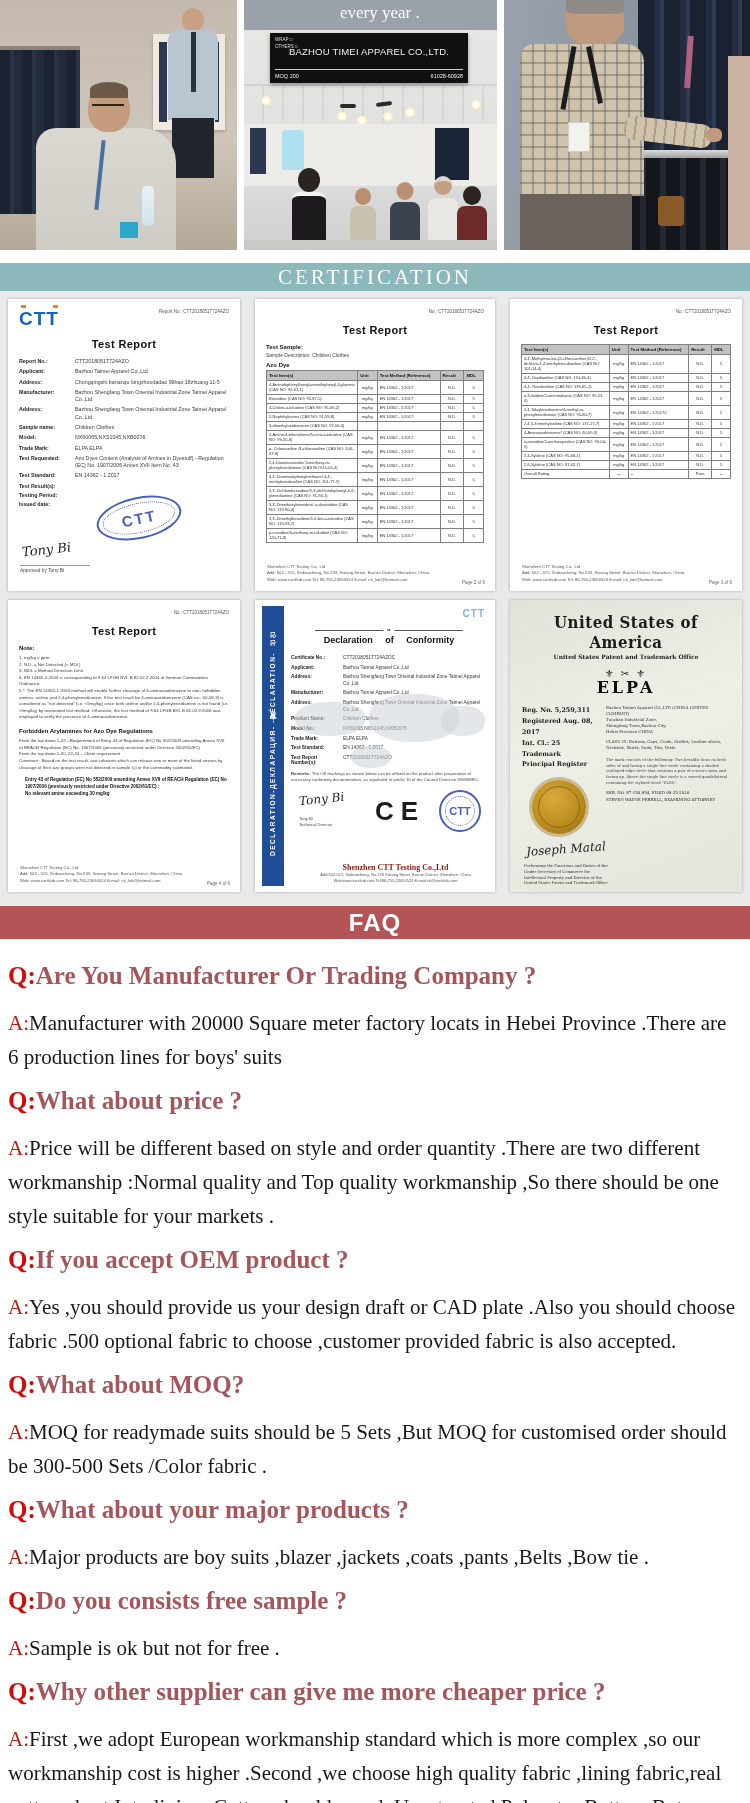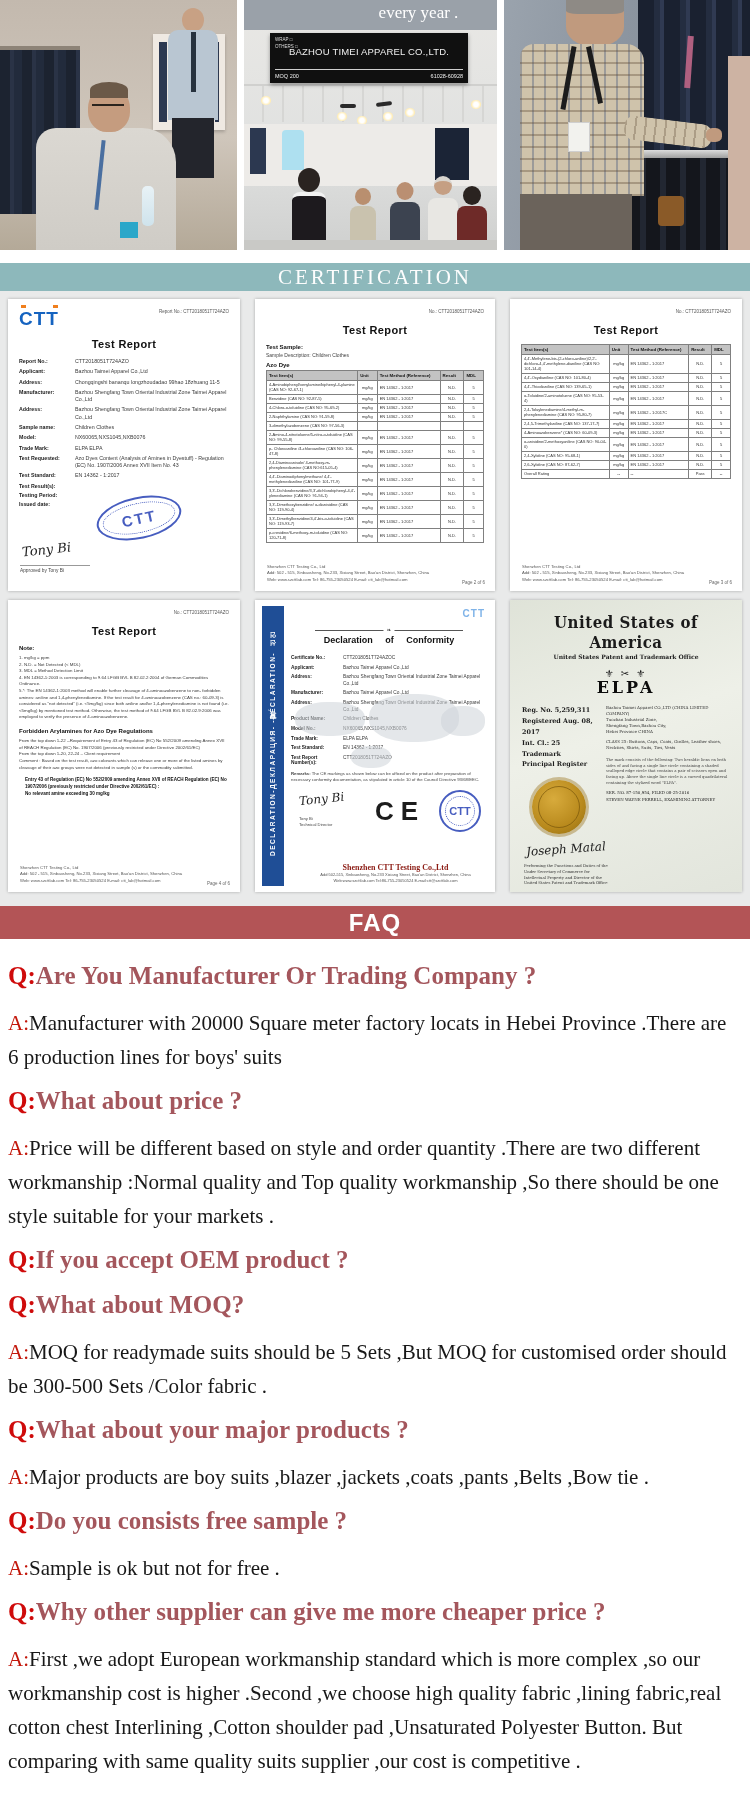--- a/index.html
+++ b/index.html
@@ -26,21 +26,21 @@
   .lanyard1 { position:absolute; left:98px; top:140px; width:4px; height:70px; background:#4a6fa0; transform:rotate(6deg); }
   .man2 { position:absolute; left:168px; top:8px; width:52px; height:170px; }
   .man2-head { position:absolute; left:14px; top:0; width:22px; height:24px; border-radius:50%; background:#c8a184; }
   .man2-shirt { position:absolute; left:0; top:22px; width:50px; height:90px; border-radius:10px 10px 0 0; background:#b9c6d2; }
   .man2-tie { position:absolute; left:23px; top:24px; width:5px; height:60px; background:#27323e; }
   .man2-pants { position:absolute; left:4px; top:110px; width:42px; height:60px; background:#23252c; }
   .bottle1 { position:absolute; left:142px; top:186px; width:12px; height:40px; border-radius:5px; background:linear-gradient(180deg,#e8f2f6,#cfe3ec); }
   .teal-box { position:absolute; left:120px; top:222px; width:18px; height:16px; background:#2ba7c9; }
 
   .caption-bar { position:absolute; top:0; left:0; right:0; height:30px; background:#9aa1a9; color:#fff;
-    font:400 17px/25px "Liberation Serif", serif; padding-left:96px;text-align:center; }
+    font:400 17px/25px "Liberation Serif", serif; padding-left:96px; }
   .truss { position:absolute; top:84px; left:0; right:0; height:38px;
     background:repeating-linear-gradient(90deg,transparent 0 18px,#d6d6d4 18px 20px); border-top:2px solid #d0d0ce; }
   .booth-sign { position:absolute; left:26px; top:33px; width:198px; height:50px; background:#101010; color:#f0f0f0; box-shadow:0 2px 4px rgba(0,0,0,.35); }
   .sign-mini { position:absolute; top:3px; left:5px; font:400 4.5px/1.6 "Liberation Sans", sans-serif; color:#ddd; }
   .sign-co { position:absolute; top:13px; left:3px; right:3px; text-align:center; font:400 9.5px "Liberation Sans", sans-serif; letter-spacing:.2px; }
   .sign-foot { position:absolute; bottom:4px; left:5px; right:5px; display:flex; justify-content:space-between;
     font:400 5.5px "Liberation Sans", sans-serif; border-top:.5px solid #cfcfcf; padding-top:3px; }
   .light { position:absolute; width:12px; height:9px; border-radius:50%;
     background:radial-gradient(circle,#fff 0 30%,#ffedb8 60%,transparent 72%); }
   .fixture { position:absolute; width:16px; height:4px; background:#2a2a2a; border-radius:2px; }
@@ -742,20 +742,23 @@
       <span class="qp">Q:</span><span class="qt">What about price ?</span>
     </div>
     <div class="faq-a">
       <span class="ap">A:</span><span class="at">Price will be different based on style and order quantity .There are two different workmanship :Normal quality and Top quality workmanship ,So there should be one style suitable for your markets .</span>
     </div>
   </div>
     <div class="faq-item">
     <div class="faq-q">
       <span class="qp">Q:</span><span class="qt">If you accept OEM product ?</span>
     </div>
+    <div class="faq-a">
+      <span class="ap">A:</span><span class="at">Yes ,you should provide us your design draft or CAD plate .Also you should choose fabric .500 optional fabric to choose ,customer provided fabric is also accepted.</span>
+    </div>
   </div>
     <div class="faq-item">
     <div class="faq-q">
       <span class="qp">Q:</span><span class="qt">What about MOQ?</span>
     </div>
     <div class="faq-a">
       <span class="ap">A:</span><span class="at">MOQ for readymade suits should be 5 Sets ,But MOQ for customised order should be 300-500 Sets /Color fabric .</span>
     </div>
   </div>
     <div class="faq-item">

